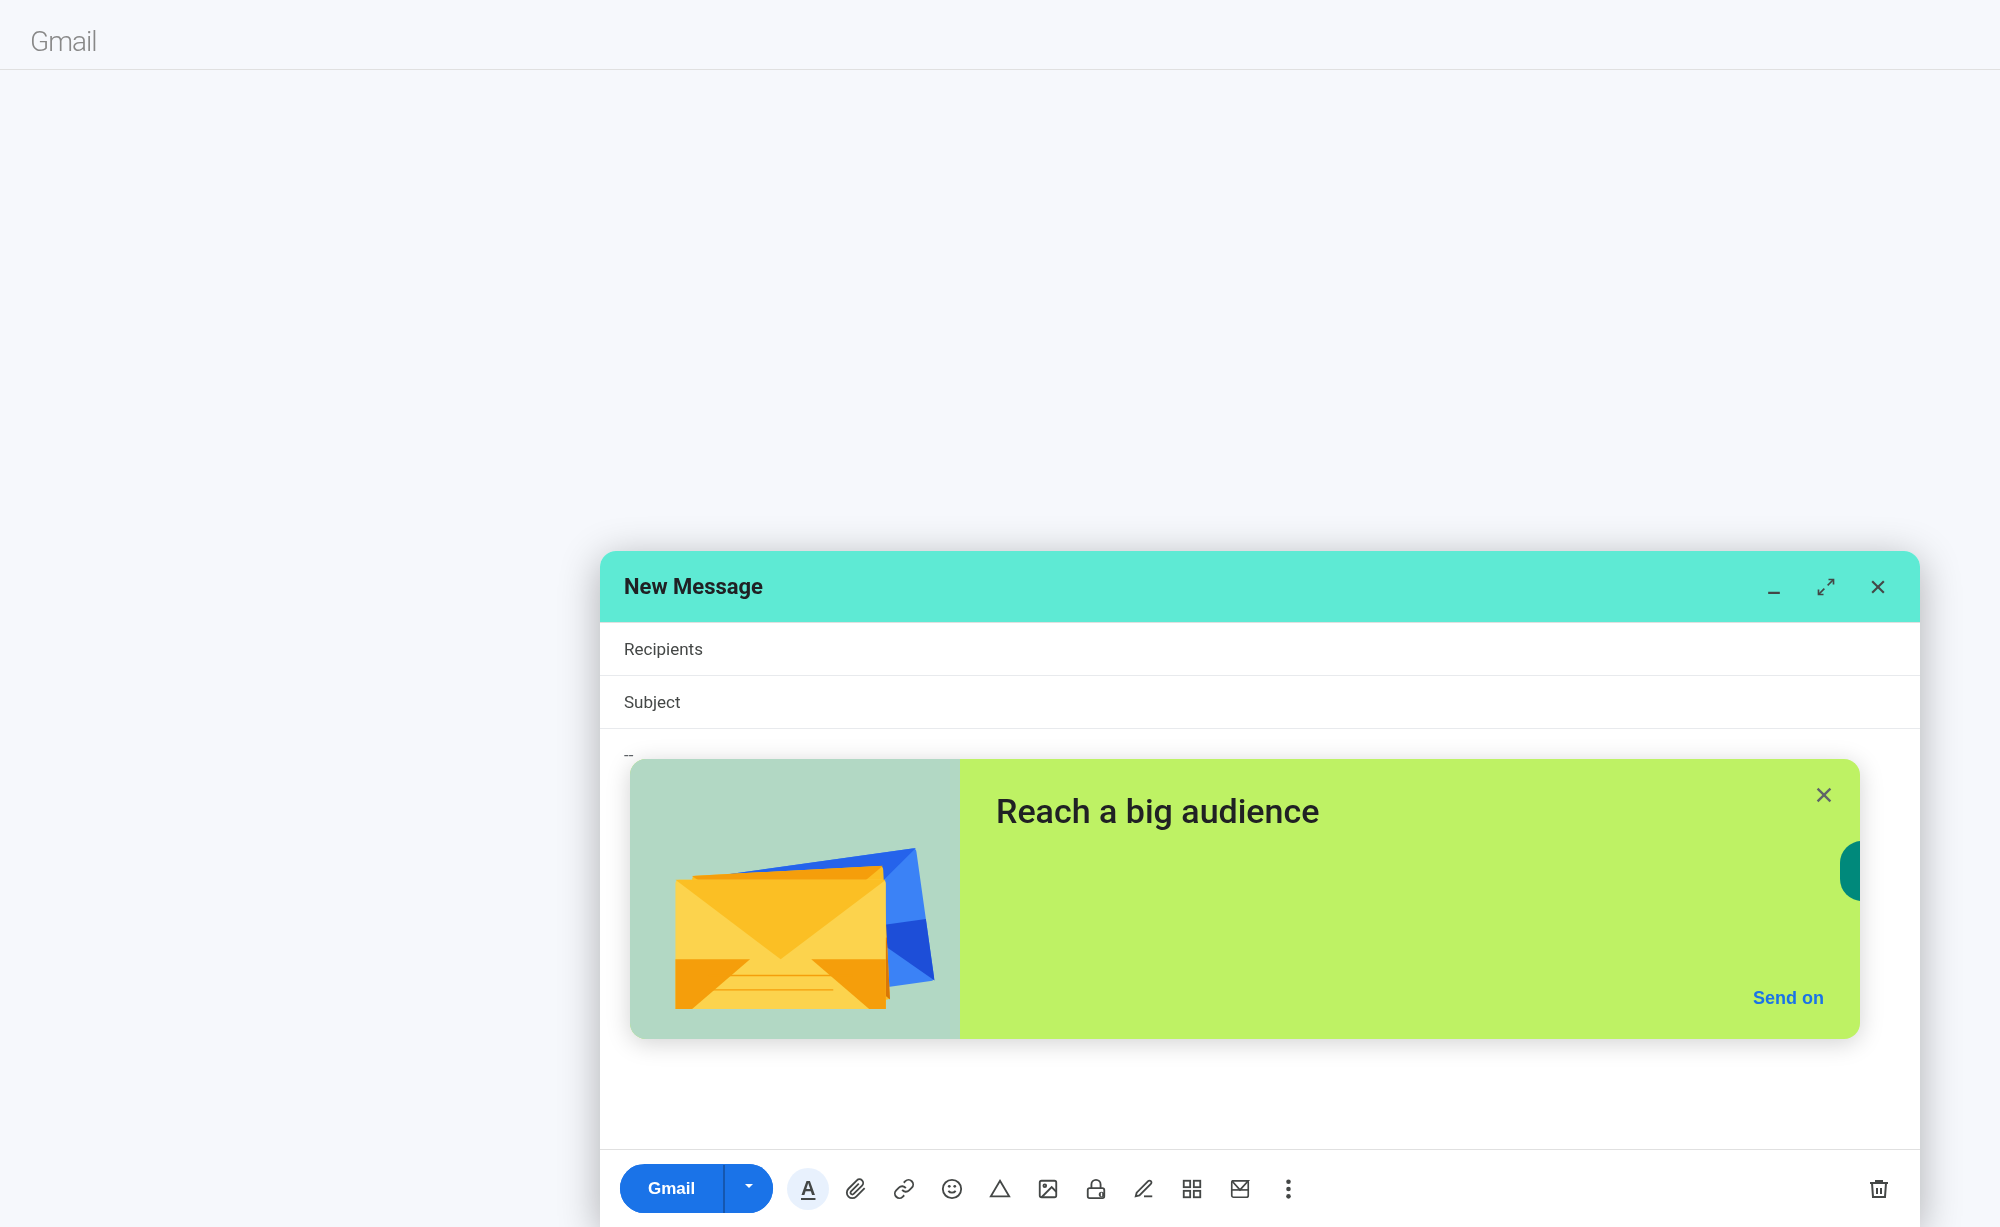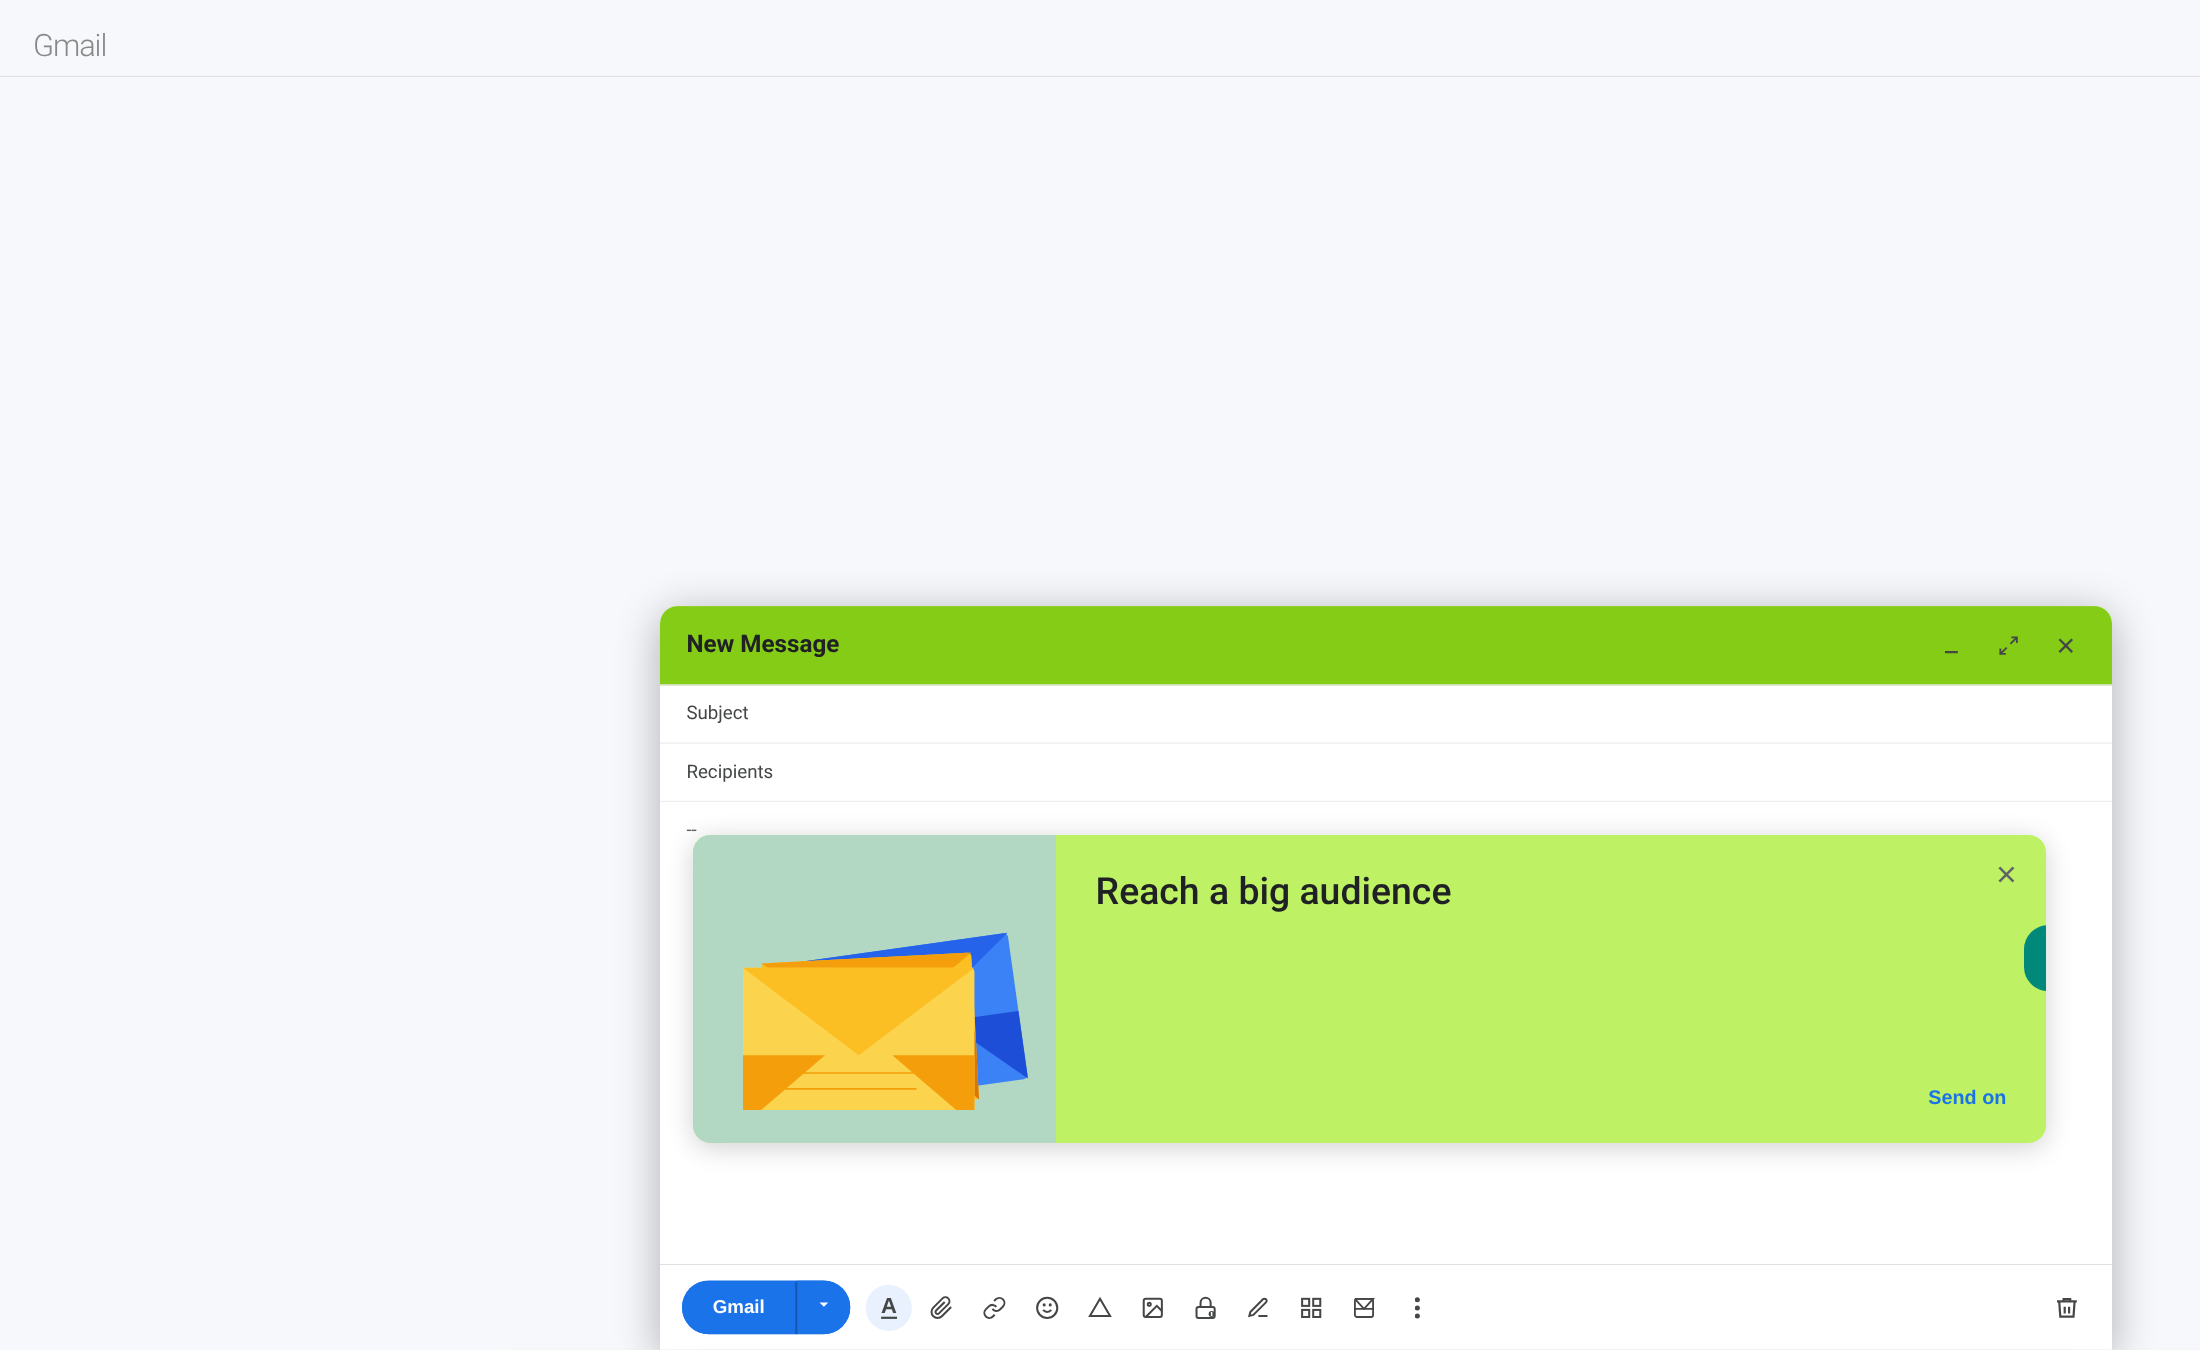--- a/index.html
+++ b/index.html
@@ -58,21 +58,21 @@
       border-radius: 16px 16px 0 0;
       box-shadow: 0 8px 40px rgba(0,0,0,0.3);
       display: flex;
       flex-direction: column;
       overflow: hidden;
       z-index: 100;
     }
 
     
     .compose-header {
-      background: #84cc16;
+      background: #5eead4;
       padding: 14px 24px;
       display: flex;
       align-items: center;
       justify-content: space-between;
       border-bottom: 1px solid #e0e0e0;
       min-height: 72px;
     }
 
     .compose-title {
       font-size: 22px;
@@ -335,26 +335,26 @@
         <button class="header-icon-btn" title="Close">
           <svg width="20" height="20" viewBox="0 0 24 24" fill="none" stroke="#444746" stroke-width="2.5">
             <line x1="5" y1="5" x2="19" y2="19"></line>
             <line x1="19" y1="5" x2="5" y2="19"></line>
           </svg>
         </button>
       </div>
     </div>
 
     <div class="compose-field">
-      <span class="compose-field-label">Subject</span>
+      <span class="compose-field-label">Recipients</span>
       <input class="compose-field-input" type="text" value="" style="">
     </div>
 
     <div class="compose-field">
-      <span class="compose-field-label">Recipients</span>
+      <span class="compose-field-label">Subject</span>
       <input class="compose-field-input" type="text" value="" style="">
     </div>
 
     <div class="compose-body" style="min-height: 420px; position: relative;">
       <div class="compose-body-text" style="margin-bottom: 10px; color:#5f6368; font-size:17px;">--</div>
 
       <div class="promo-card" style="top: 30px; left: 30px; right: 60px;">
 
         <div class="promo-card-image">
 

